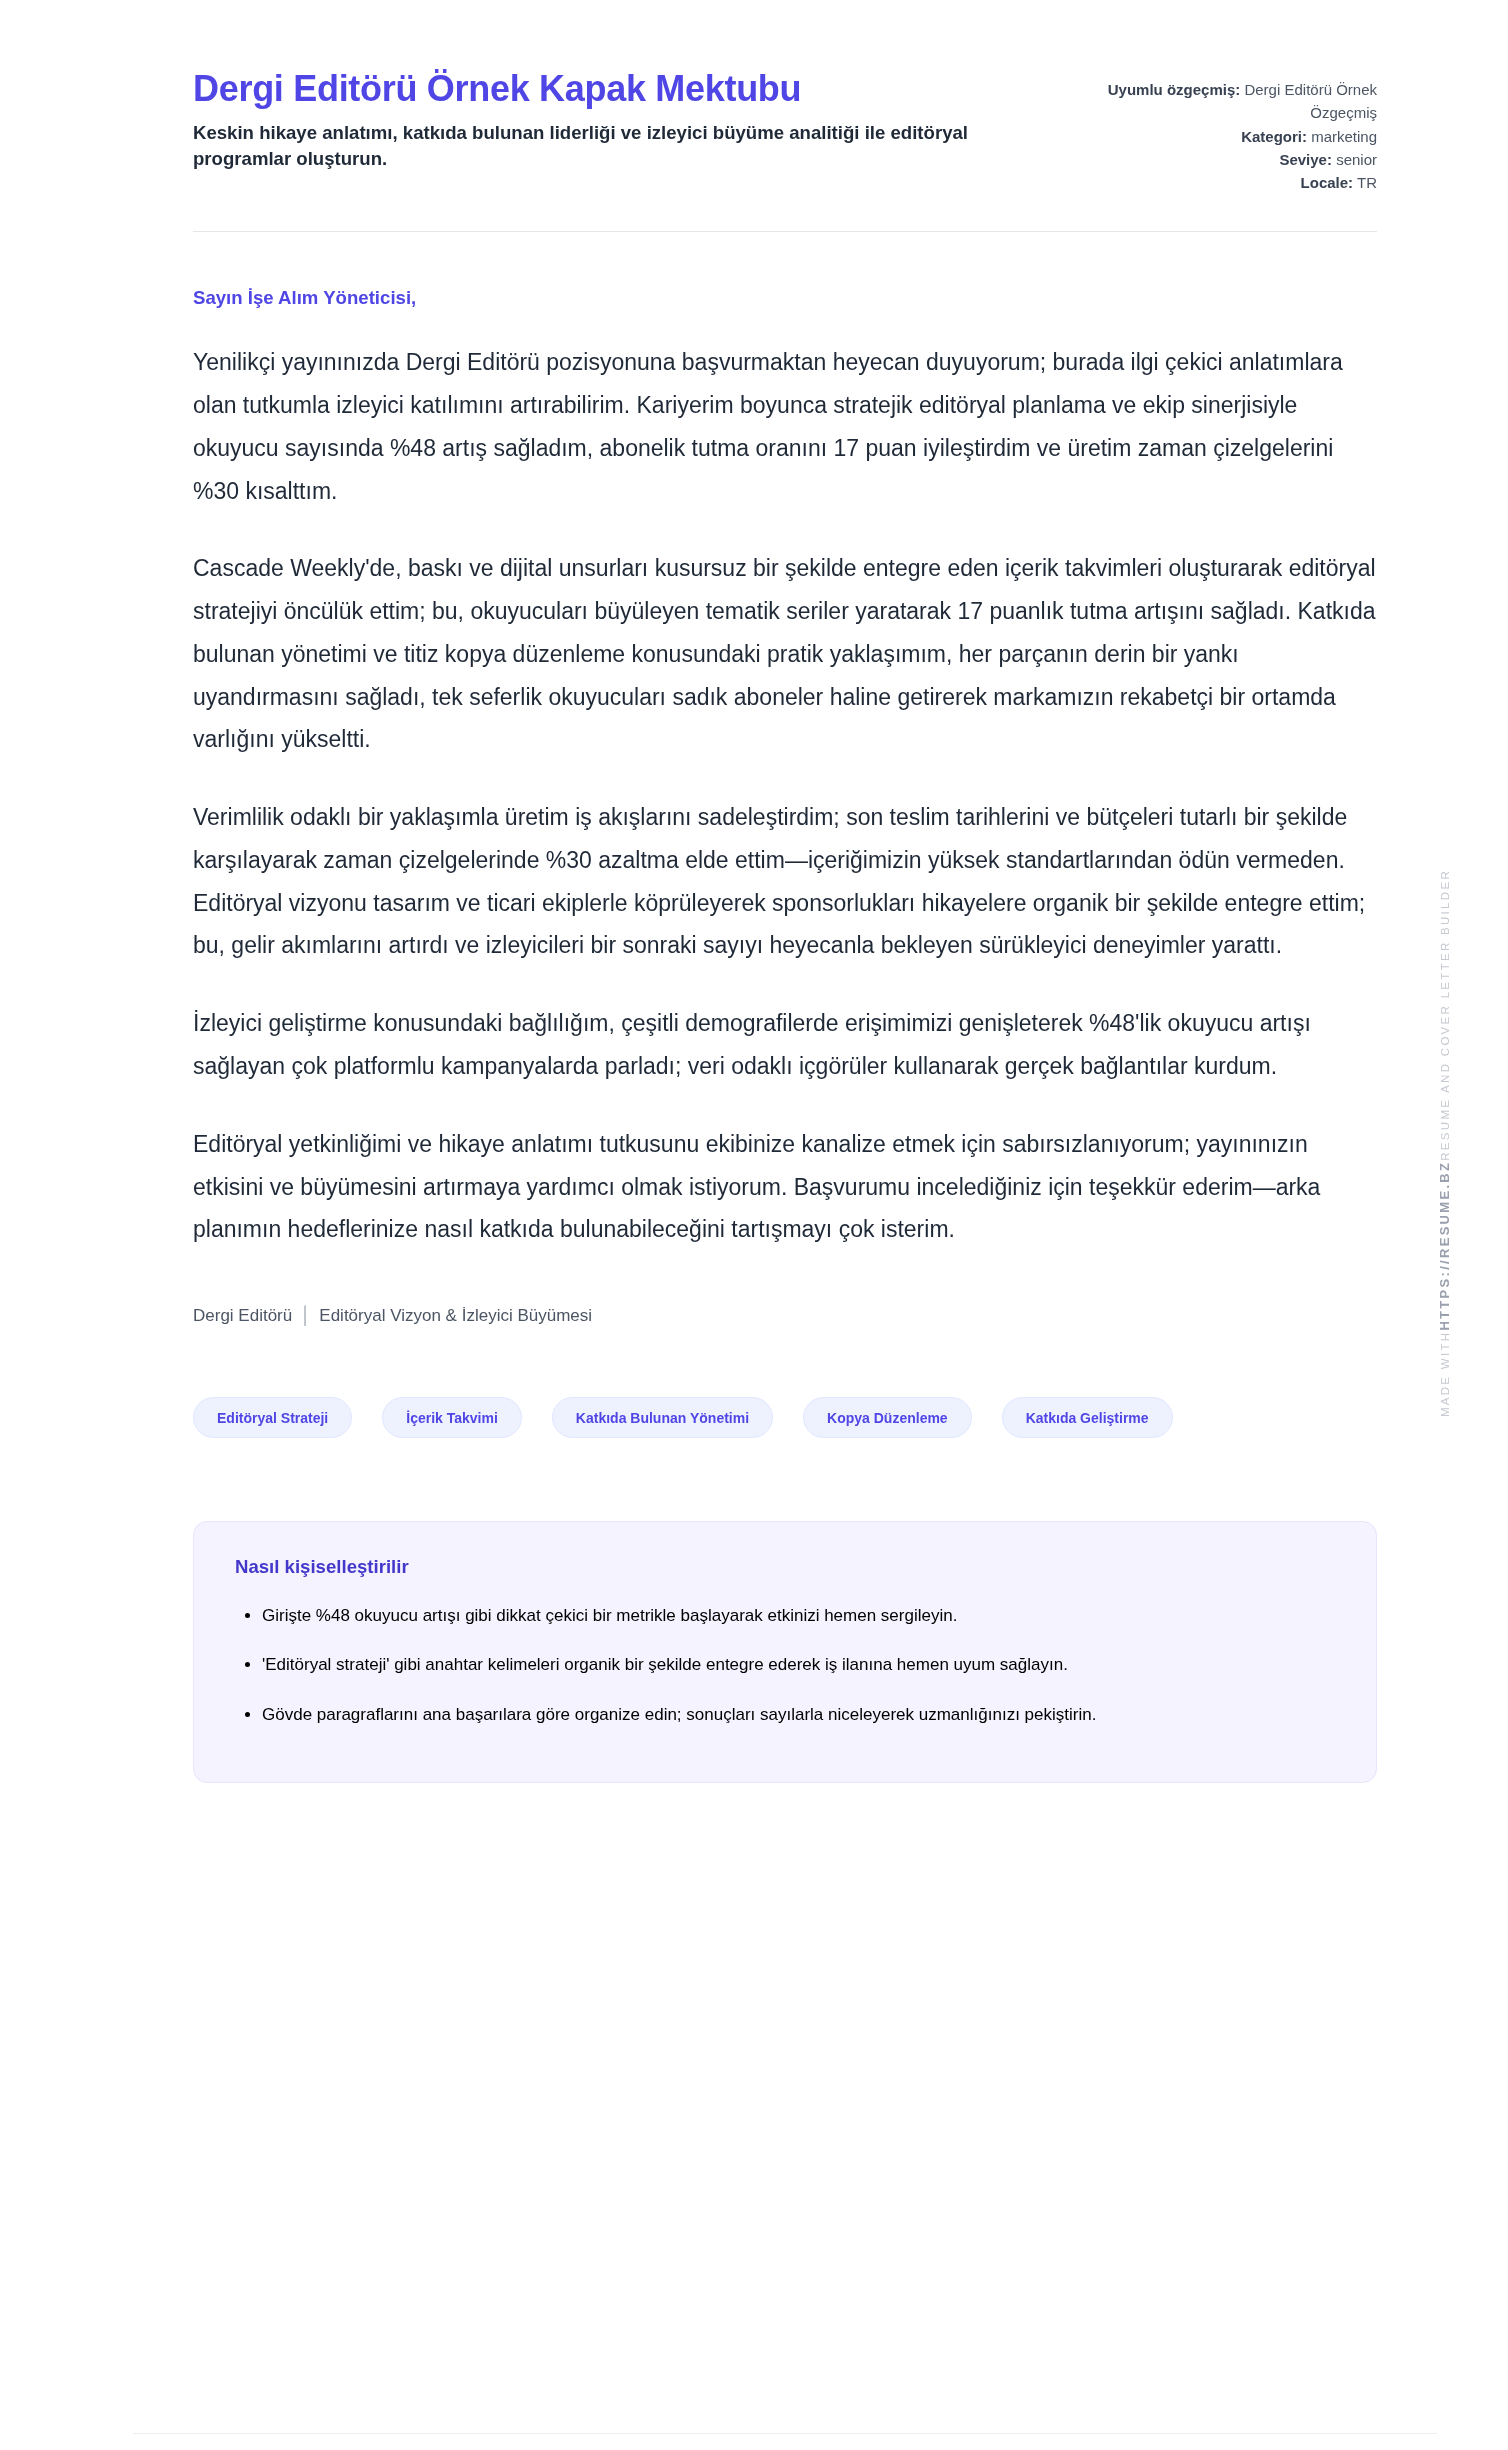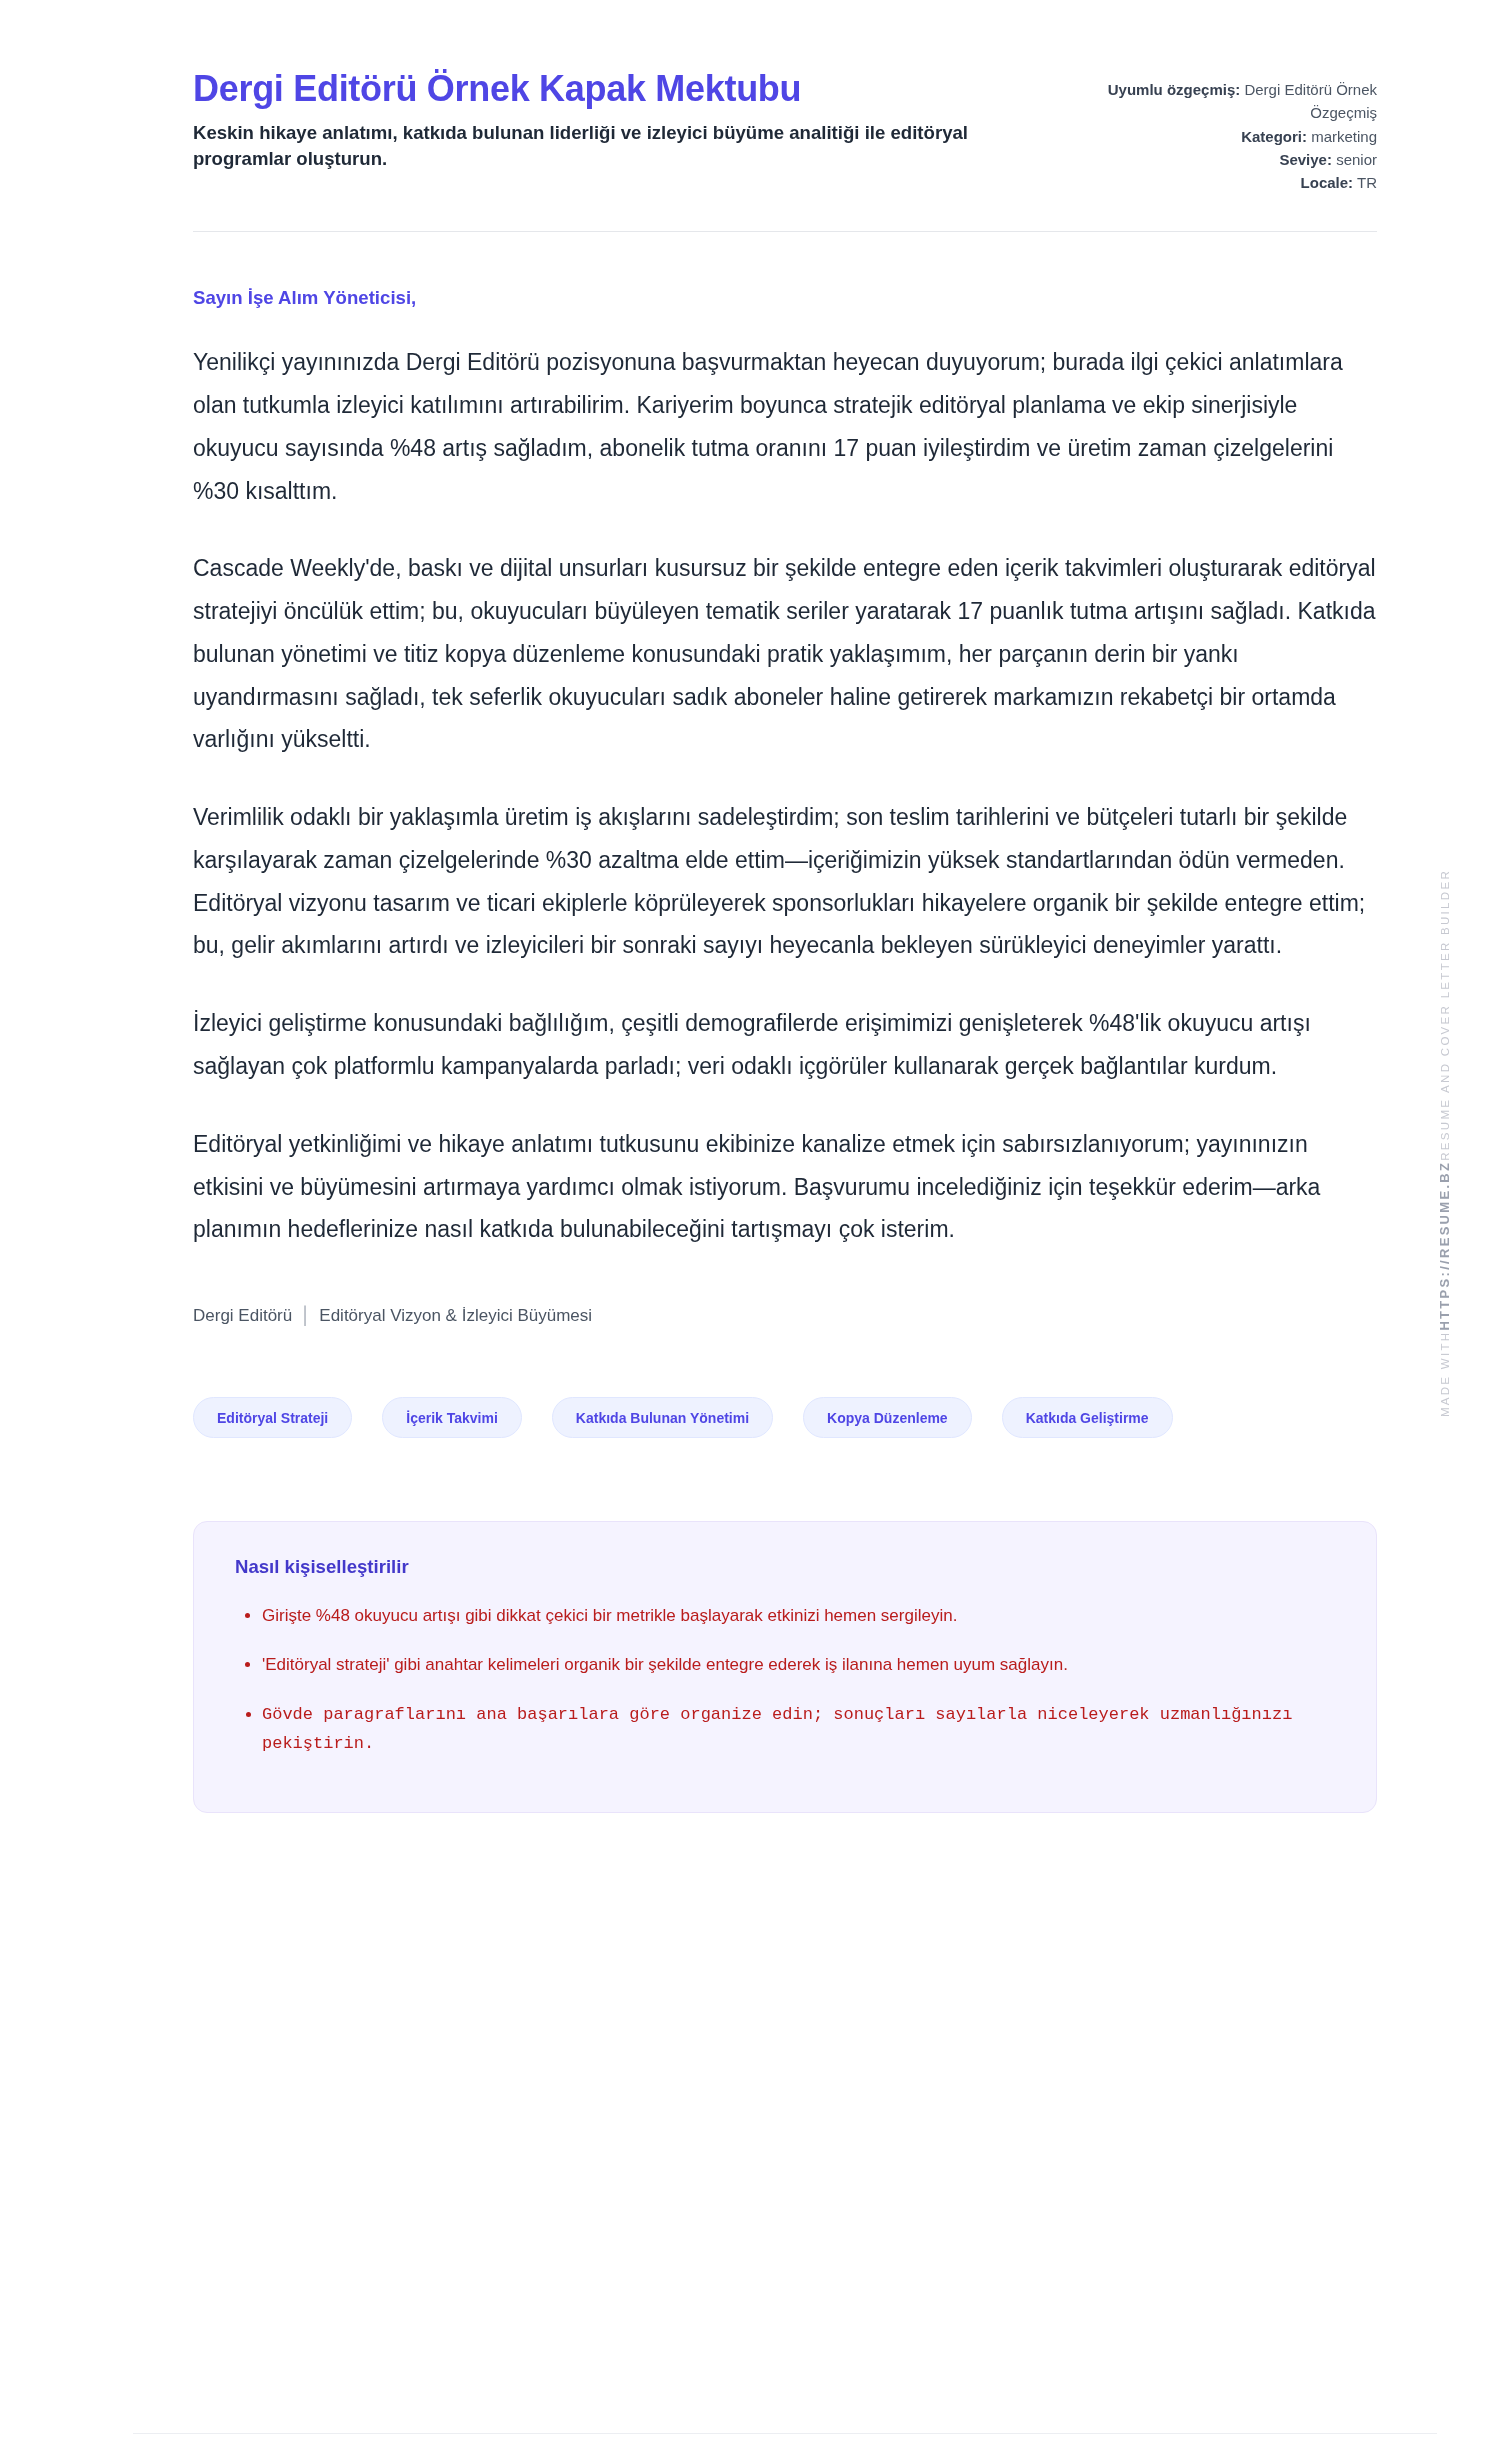--- a/index.html
+++ b/index.html
@@ -132,24 +132,24 @@
     color: #4338ca;
     margin: 0 0 23px 0;
   }
   .tips-list {
     margin: 0;
     padding-left: 27px;
   }
   .tips-list li {
     font-size: 17px;
     line-height: 1.75;
-    color: #b91c1c;
+    color: #000000;
     margin-bottom: 19.5px;
   }
-  .tips-list li:last-child { margin-bottom: 16px; font-family: Liberation Mono, monospace; }
+  .tips-list li:last-child { margin-bottom: 16px; }
 
   
   .watermark {
     position: absolute;
     right: 32px;
     top: 869px;
     width: 35px;
     text-align: center;
     writing-mode: vertical-rl;
     transform: rotate(180deg);

